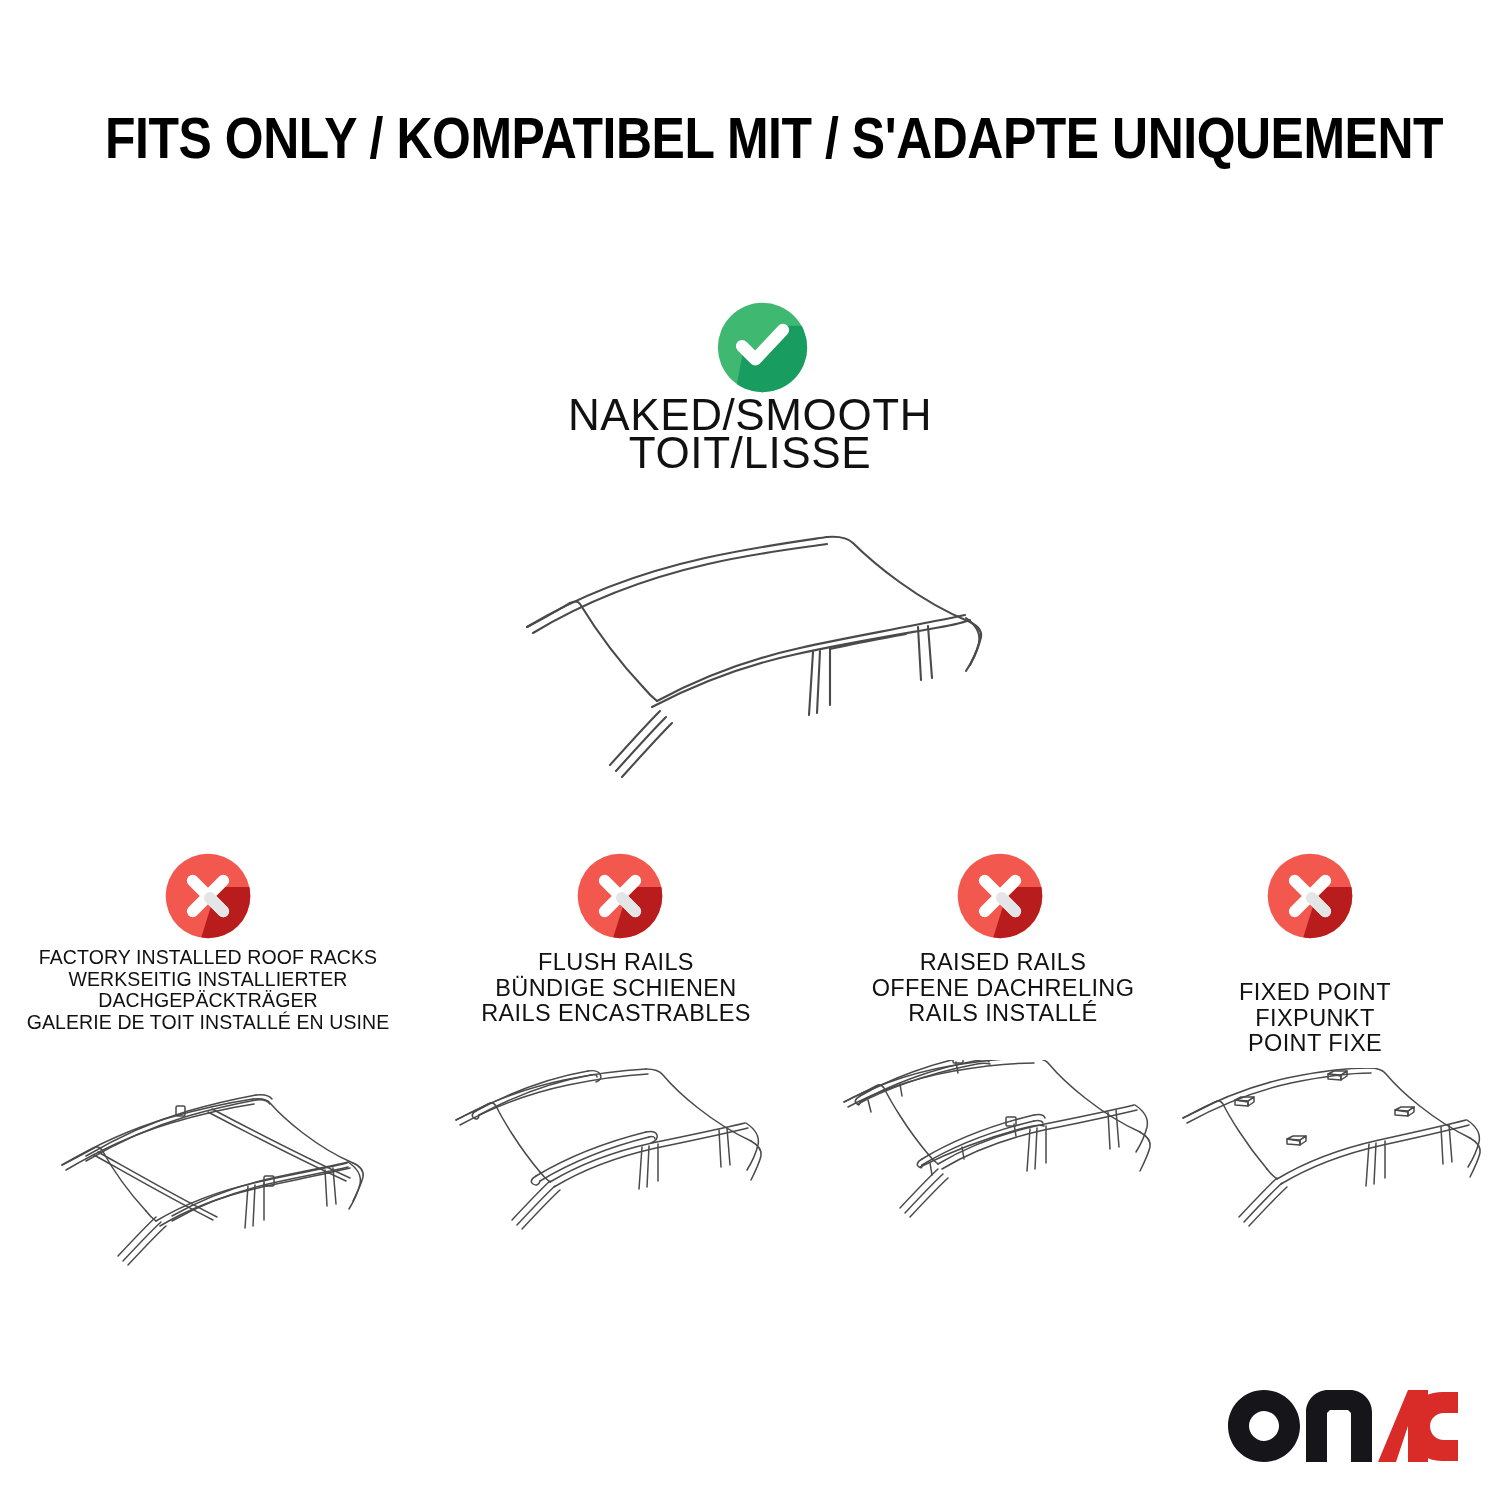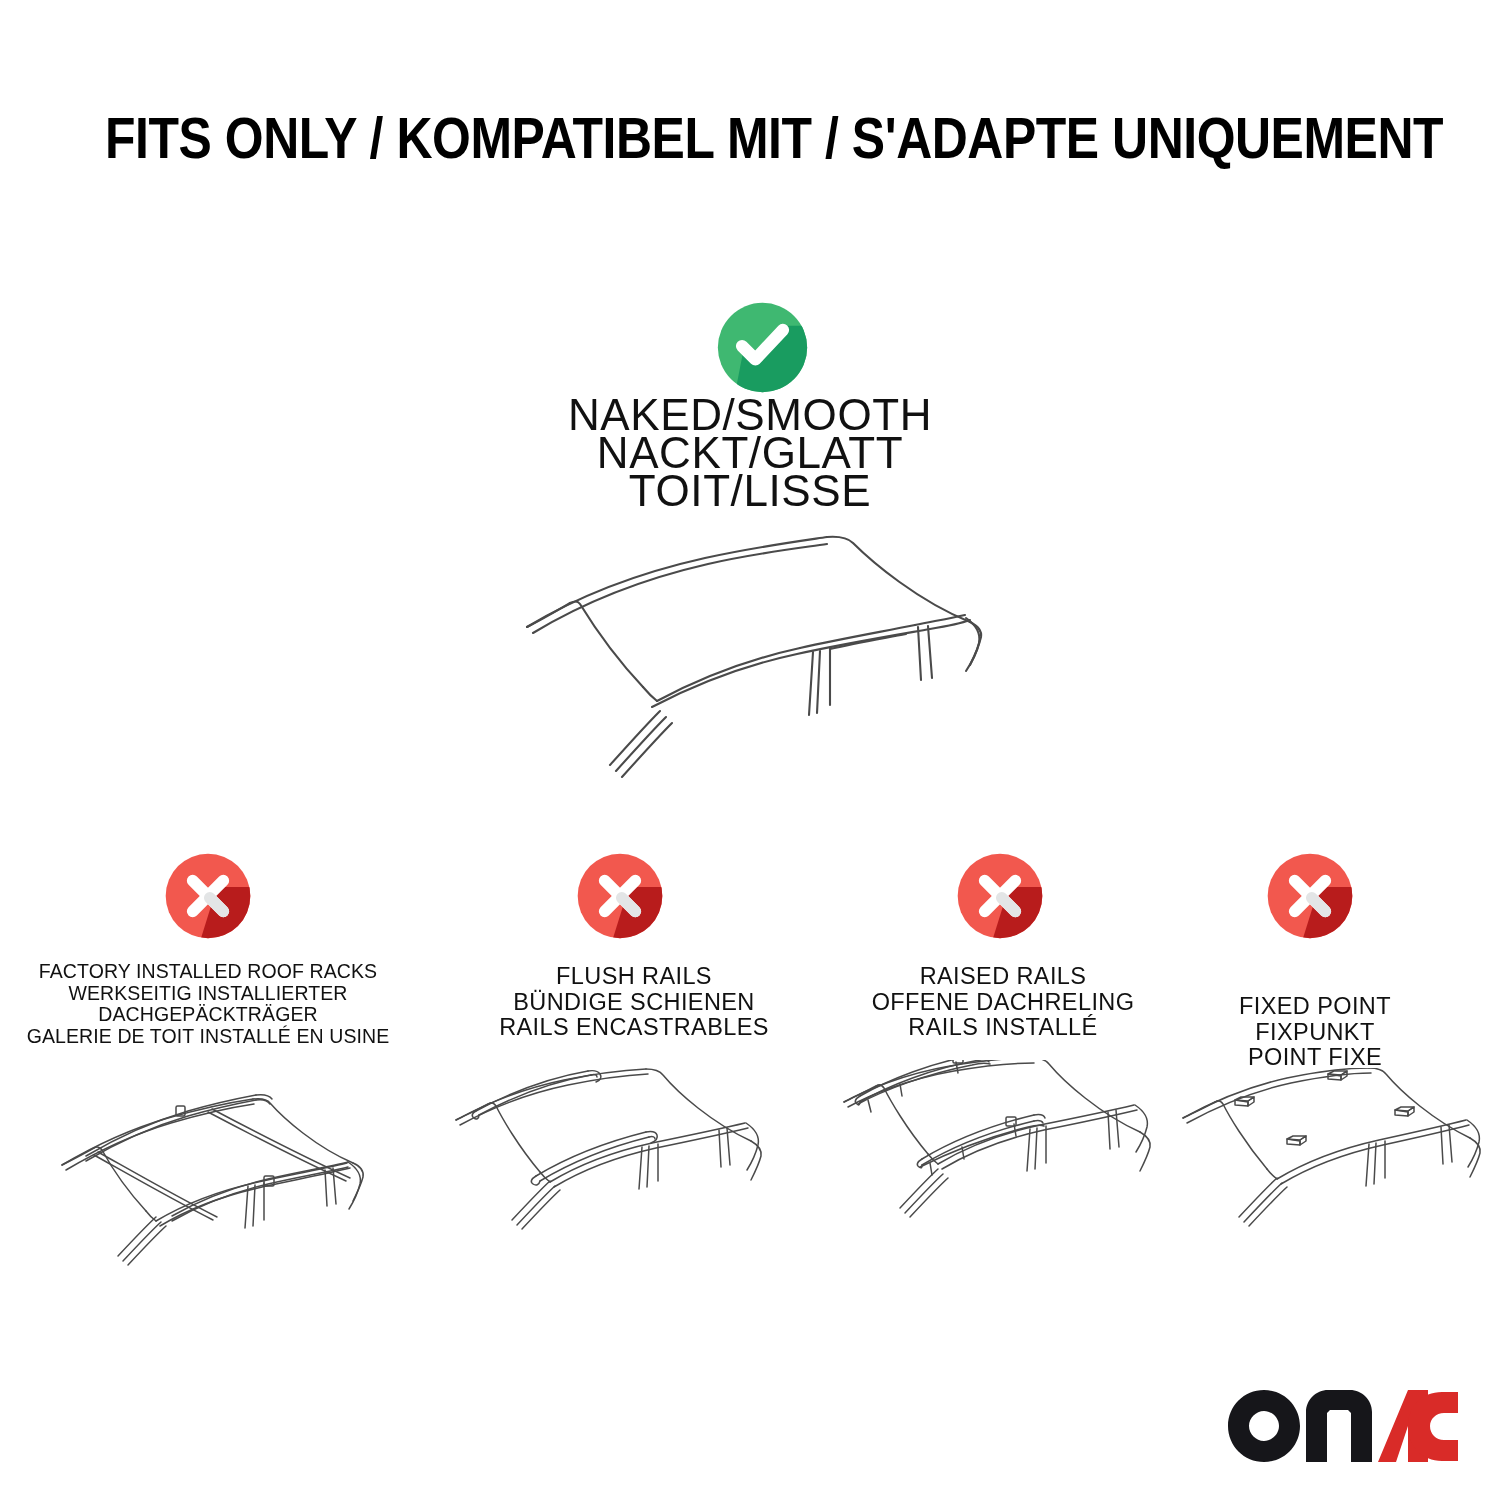--- a/index.html
+++ b/index.html
@@ -56,21 +56,20 @@
     top: 396px;
     font-size: 44px;
     line-height: 38px;
     letter-spacing: 0.6px;
   }
 
   .caption-sub {
     font-size: 23.5px;
     line-height: 25.5px;
     letter-spacing: 0.4px;
-    margin-top: 14px;
   }
   .caption-sub.small {
     font-size: 19.5px;
     line-height: 21.5px;
     letter-spacing: 0.1px;
   }
 
   
   .illus {
     position: absolute;
@@ -105,21 +104,20 @@
       <path d="M31 47 L44 60 L100 60 L100 104 L20 104 Z" fill="#179A5F" opacity="0.95"></path>
       <path d="M70 27 L100 27 L100 60 L52 60 Z" fill="#179A5F" opacity="0.95"></path>
     </g>
 
     <path d="M28.5 48.5 L42.5 62.5 L71.5 31.5" fill="none" stroke="#FFFFFF" stroke-width="13" stroke-linecap="round" stroke-linejoin="round"></path>
   </svg>
 </div>
 
 <div class="caption caption-main">
   <span class="line">NAKED/SMOOTH</span>
-  <span class="line">NACKT/GLATT</span>
   <span class="line">TOIT/LISSE</span>
 </div>
 
 <div class="illus" style="left:500px; top:515px; width:520px; height:275px;">
   <svg width="520" height="275" viewBox="0 0 520 275">
     <g fill="none" stroke="#4A4A4A" stroke-width="2.1" stroke-linecap="round" stroke-linejoin="round">
 
       <path d="M27 112 C60 92 120 62 205 43 C255 32 300 26 327 22"></path>
       <path d="M327 22 C340 21 348 23 353 28 C372 47 418 86 470 107"></path>
 
@@ -236,21 +234,21 @@
       <path d="M60 40 L100 40 L100 104 L40 104 Z" fill="#B81C1C"></path>
     </g>
     <g stroke-linecap="round">
       <path d="M33 33 L67 67" stroke="#FFFFFF" stroke-width="13"></path>
       <path d="M67 33 L33 67" stroke="#FFFFFF" stroke-width="13"></path>
       <path d="M52 52 L67 67" stroke="#E3E5E6" stroke-width="13"></path>
     </g>
   </svg>
 </div>
 
-<div class="caption caption-sub" style="left:444px; top:950px; width:380px;">
+<div class="caption caption-sub" style="left:426px; top:950px; width:380px;">
   <span class="line">FLUSH RAILS</span>
   <span class="line">BÜNDIGE SCHIENEN</span>
   <span class="line">RAILS ENCASTRABLES</span>
 </div>
 
 <div class="illus" style="left:446px; top:1068px; width:400px; height:200px;">
   <svg width="400" height="200" viewBox="0 0 400 200">
     <g fill="none" stroke="#4A4A4A" stroke-width="1.5" stroke-linecap="round" stroke-linejoin="round">
       <path d="M10 52 C32 40 70 22 118 12 C152 5 182 2 200 1"></path>
       <path d="M200 1 C209 1 214 3 217 7 C232 25 266 55 305 73"></path>

